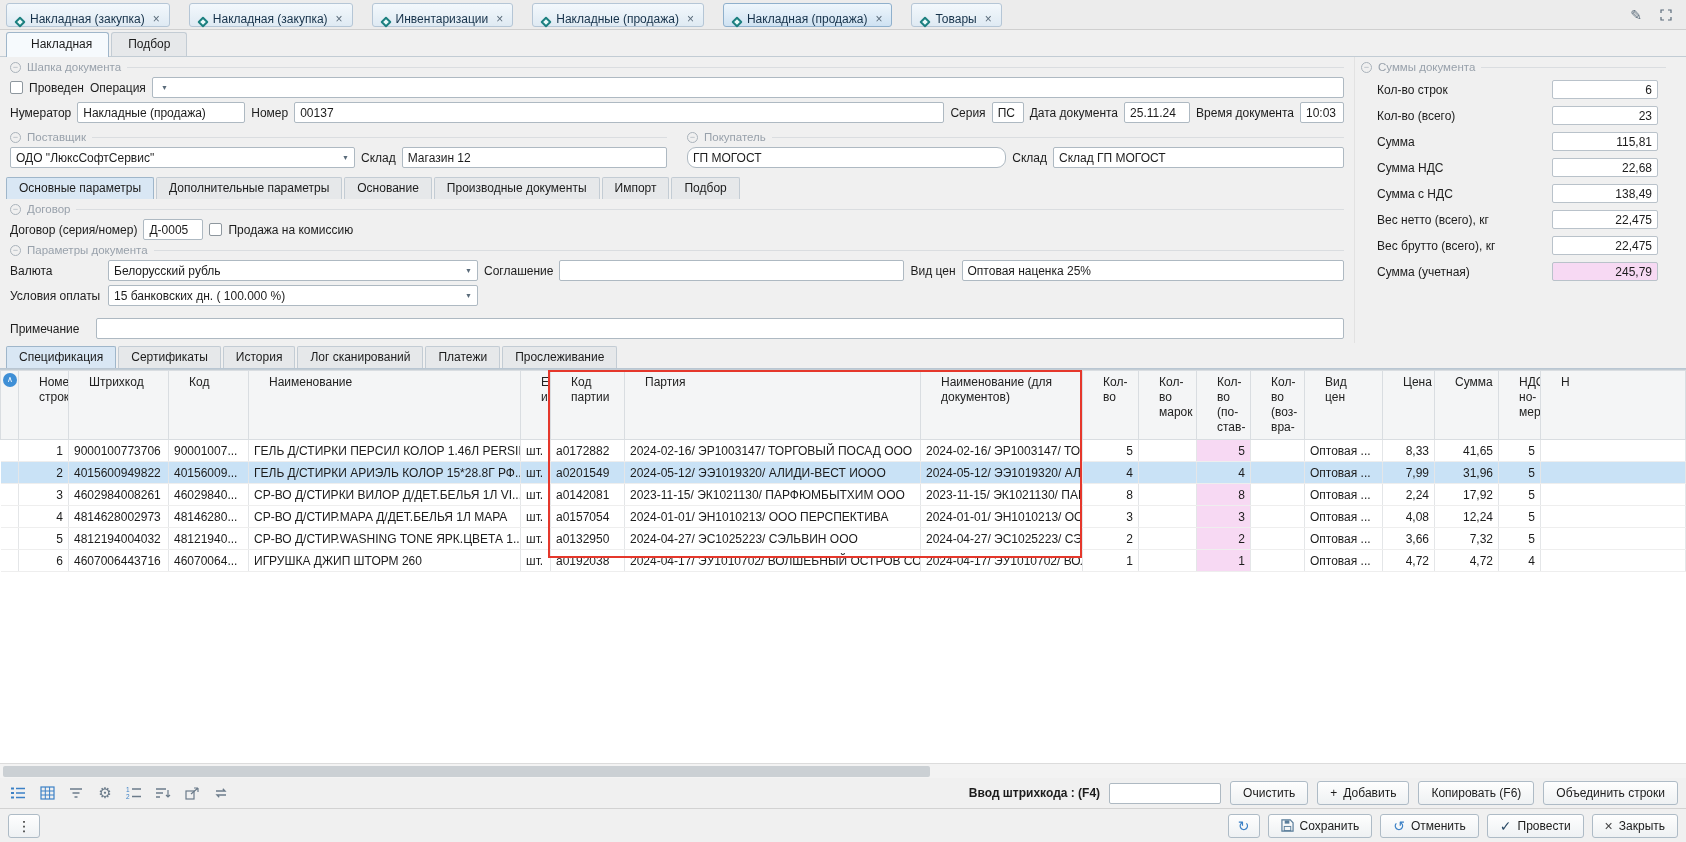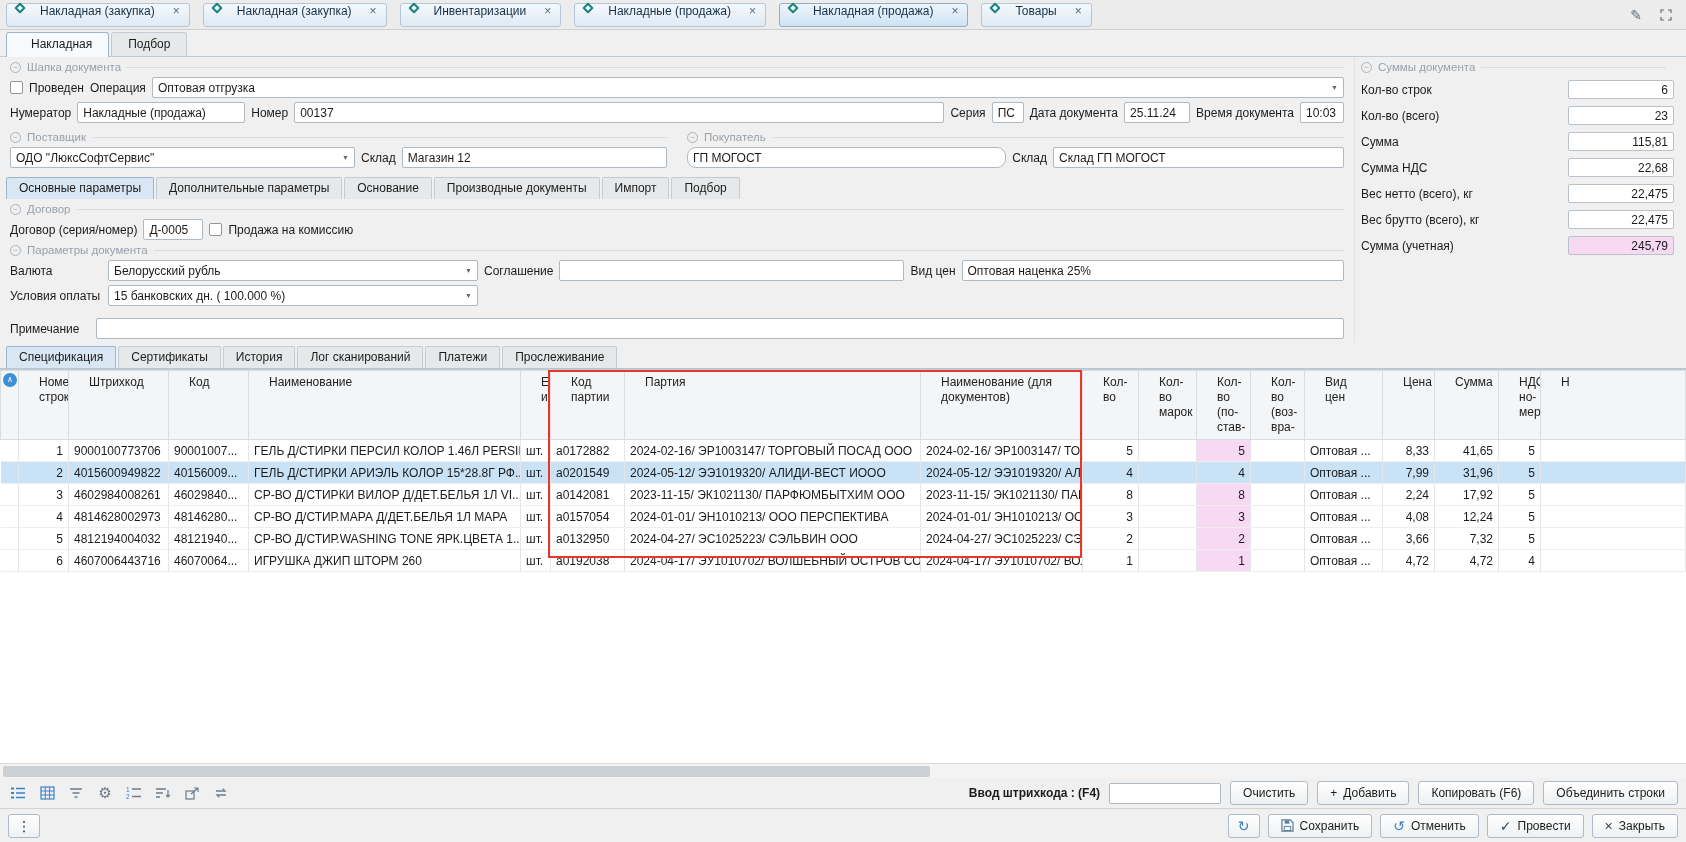--- a/index.html
+++ b/index.html
@@ -6,21 +6,21 @@
     --sel:#c9e2f6; --pink:#f7d9f3; --red:#e5372b; --accentblue:#3c81c6; --teal:#1d8080;
   }
   *{box-sizing:border-box;}
   html,body{margin:0;padding:0;}
   body{width:1686px;height:842px;background:#f0f0f0;font-family:"Liberation Sans",sans-serif;font-size:12px;color:#1c1c1c;overflow:hidden;}
   .app{width:1686px;height:842px;display:flex;flex-direction:column;}
 
   
   .toptabs{height:30px;background:#ececec;border-bottom:1px solid #cfcfcf;display:flex;align-items:center;padding:0 6px;flex:none;}
   .tabs-wrap{display:flex;align-items:center;}
-  .dtab{display:flex;align-items:flex-start;gap:16px;height:24px;margin-right:13px;padding:0 9px;background:linear-gradient(#f3f8fc,#dfeaf3);border:1px solid #b5c6d6;border-radius:3px;white-space:nowrap;cursor:default;}
+  .dtab{display:flex;align-items:flex-end;gap:6px;height:24px;margin-right:19px;padding:0 9px;background:linear-gradient(#f3f8fc,#dfeaf3);border:1px solid #b5c6d6;border-radius:3px;white-space:nowrap;cursor:default;}
   .dtab.active{background:linear-gradient(#eef6fc,#cfe2f2);border-color:#8fb0cc;}
   .tag-ico{width:8px;height:8px;border:2px solid var(--teal);transform:rotate(45deg);border-radius:1px;flex:none;background:#eafafa;}
   .dtab-label{color:#16324a;}
   .tab-close{color:#5a6b7a;font-size:12px;margin-left:2px;cursor:pointer;}
   .topbar-actions{margin-left:auto;display:flex;align-items:center;gap:10px;padding-right:4px;}
   .iconbtn{color:#5a6b7a;font-size:14px;display:flex;align-items:center;justify-content:center;width:20px;height:20px;cursor:pointer;}
 
   
   .pagetabs{height:27px;background:#f0f0f0;display:flex;align-items:flex-end;padding:0 6px;border-bottom:1px solid #c2ccd4;flex:none;}
   .ptab{padding:4px 16px 5px;border:1px solid #c3ccd4;border-bottom:none;background:#e6e8ea;border-radius:3px 3px 0 0;margin-right:2px;cursor:pointer;}
@@ -43,21 +43,21 @@
   .cb{width:13px;height:13px;border:1px solid #8e979e;background:#fff;border-radius:2px;flex:none;cursor:pointer;}
   .twocol{display:flex;}
   .twocol .col{flex:1;min-width:0;}
 
   .subtabs{display:flex;gap:2px;padding:3px 6px 0;border-bottom:1px solid #b9c6d2;background:#f0f0f0;flex:none;}
   .subtab{padding:3px 12px 4px;border:1px solid #c3ccd4;border-bottom:none;background:#e6e8ea;border-radius:2px 2px 0 0;white-space:nowrap;cursor:pointer;}
   .subtab.active{background:#d9e7f4;border-color:#9fb6ca;}
 
   
   .sums{width:332px;flex:none;padding:0 10px 0 4px;border-left:1px solid #e2e2e2;}
-  .sumrow{display:flex;align-items:center;justify-content:space-between;margin:7px 2px;text-align:right;}
+  .sumrow{display:flex;align-items:center;justify-content:space-between;margin:7px 18px;text-align:right;}
   .valbox{width:106px;height:19px;border:1px solid #b9c2ca;background:#fff;display:flex;align-items:center;justify-content:flex-end;padding:0 5px;border-radius:2px;flex:none;}
   .valbox.pink{background:var(--pink);}
 
   
   .specsec{flex:1;display:flex;flex-direction:column;min-height:0;}
   .tablewrap{flex:1;position:relative;background:#fff;overflow:hidden;border-top:1px solid #c2ccd4;min-height:0;}
   table.spec{border-collapse:collapse;table-layout:fixed;width:100%;font-size:12px;}
   .spec th{background:#f4f5f6;border:1px solid #d9dde1;font-weight:normal;text-align:left;vertical-align:top;padding:4px 20px;height:50px;overflow:hidden;color:#222;line-height:1.25;}
   .spec td{border-right:1px solid #e4e6e8;border-bottom:1px solid #eeeeee;padding:0 5px;height:22px;white-space:nowrap;overflow:hidden;background:#fff;}
   .spec th.marker,.spec td.marker{padding:2px;}
@@ -144,21 +144,20 @@
         <span class="collapse-ico">−</span>
         <span>Шапка документа</span>
         <span class="rule"></span>
       </div>
 
       <div class="frow">
         <span class="cb"></span>
         <span class="lbl">Проведен</span>
         <span class="lbl">Операция</span>
         <div class="field" style="flex:1;">
-          <span class="combo-text">Оптовая отгрузка</span>
           <span class="arrow">▼</span>
         </div>
       </div>
 
       <div class="frow">
         <span class="lbl">Нумератор</span>
         <div class="field" style="width:168px;">
           <input value="Накладные (продажа)" style="">
         </div>
         <span class="lbl">Номер</span>
@@ -289,20 +288,24 @@
             <span>Кол-во (всего)</span>
             <span class="valbox">23</span>
           </div>
           <div class="sumrow">
             <span>Сумма</span>
             <span class="valbox">115,81</span>
           </div>
           <div class="sumrow">
             <span>Сумма НДС</span>
             <span class="valbox">22,68</span>
+          </div>
+          <div class="sumrow">
+            <span>Сумма с НДС</span>
+            <span class="valbox">138,49</span>
           </div>
           <div class="sumrow">
             <span>Вес нетто (всего), кг</span>
             <span class="valbox">22,475</span>
           </div>
           <div class="sumrow">
             <span>Вес брутто (всего), кг</span>
             <span class="valbox">22,475</span>
           </div>
           <div class="sumrow">

